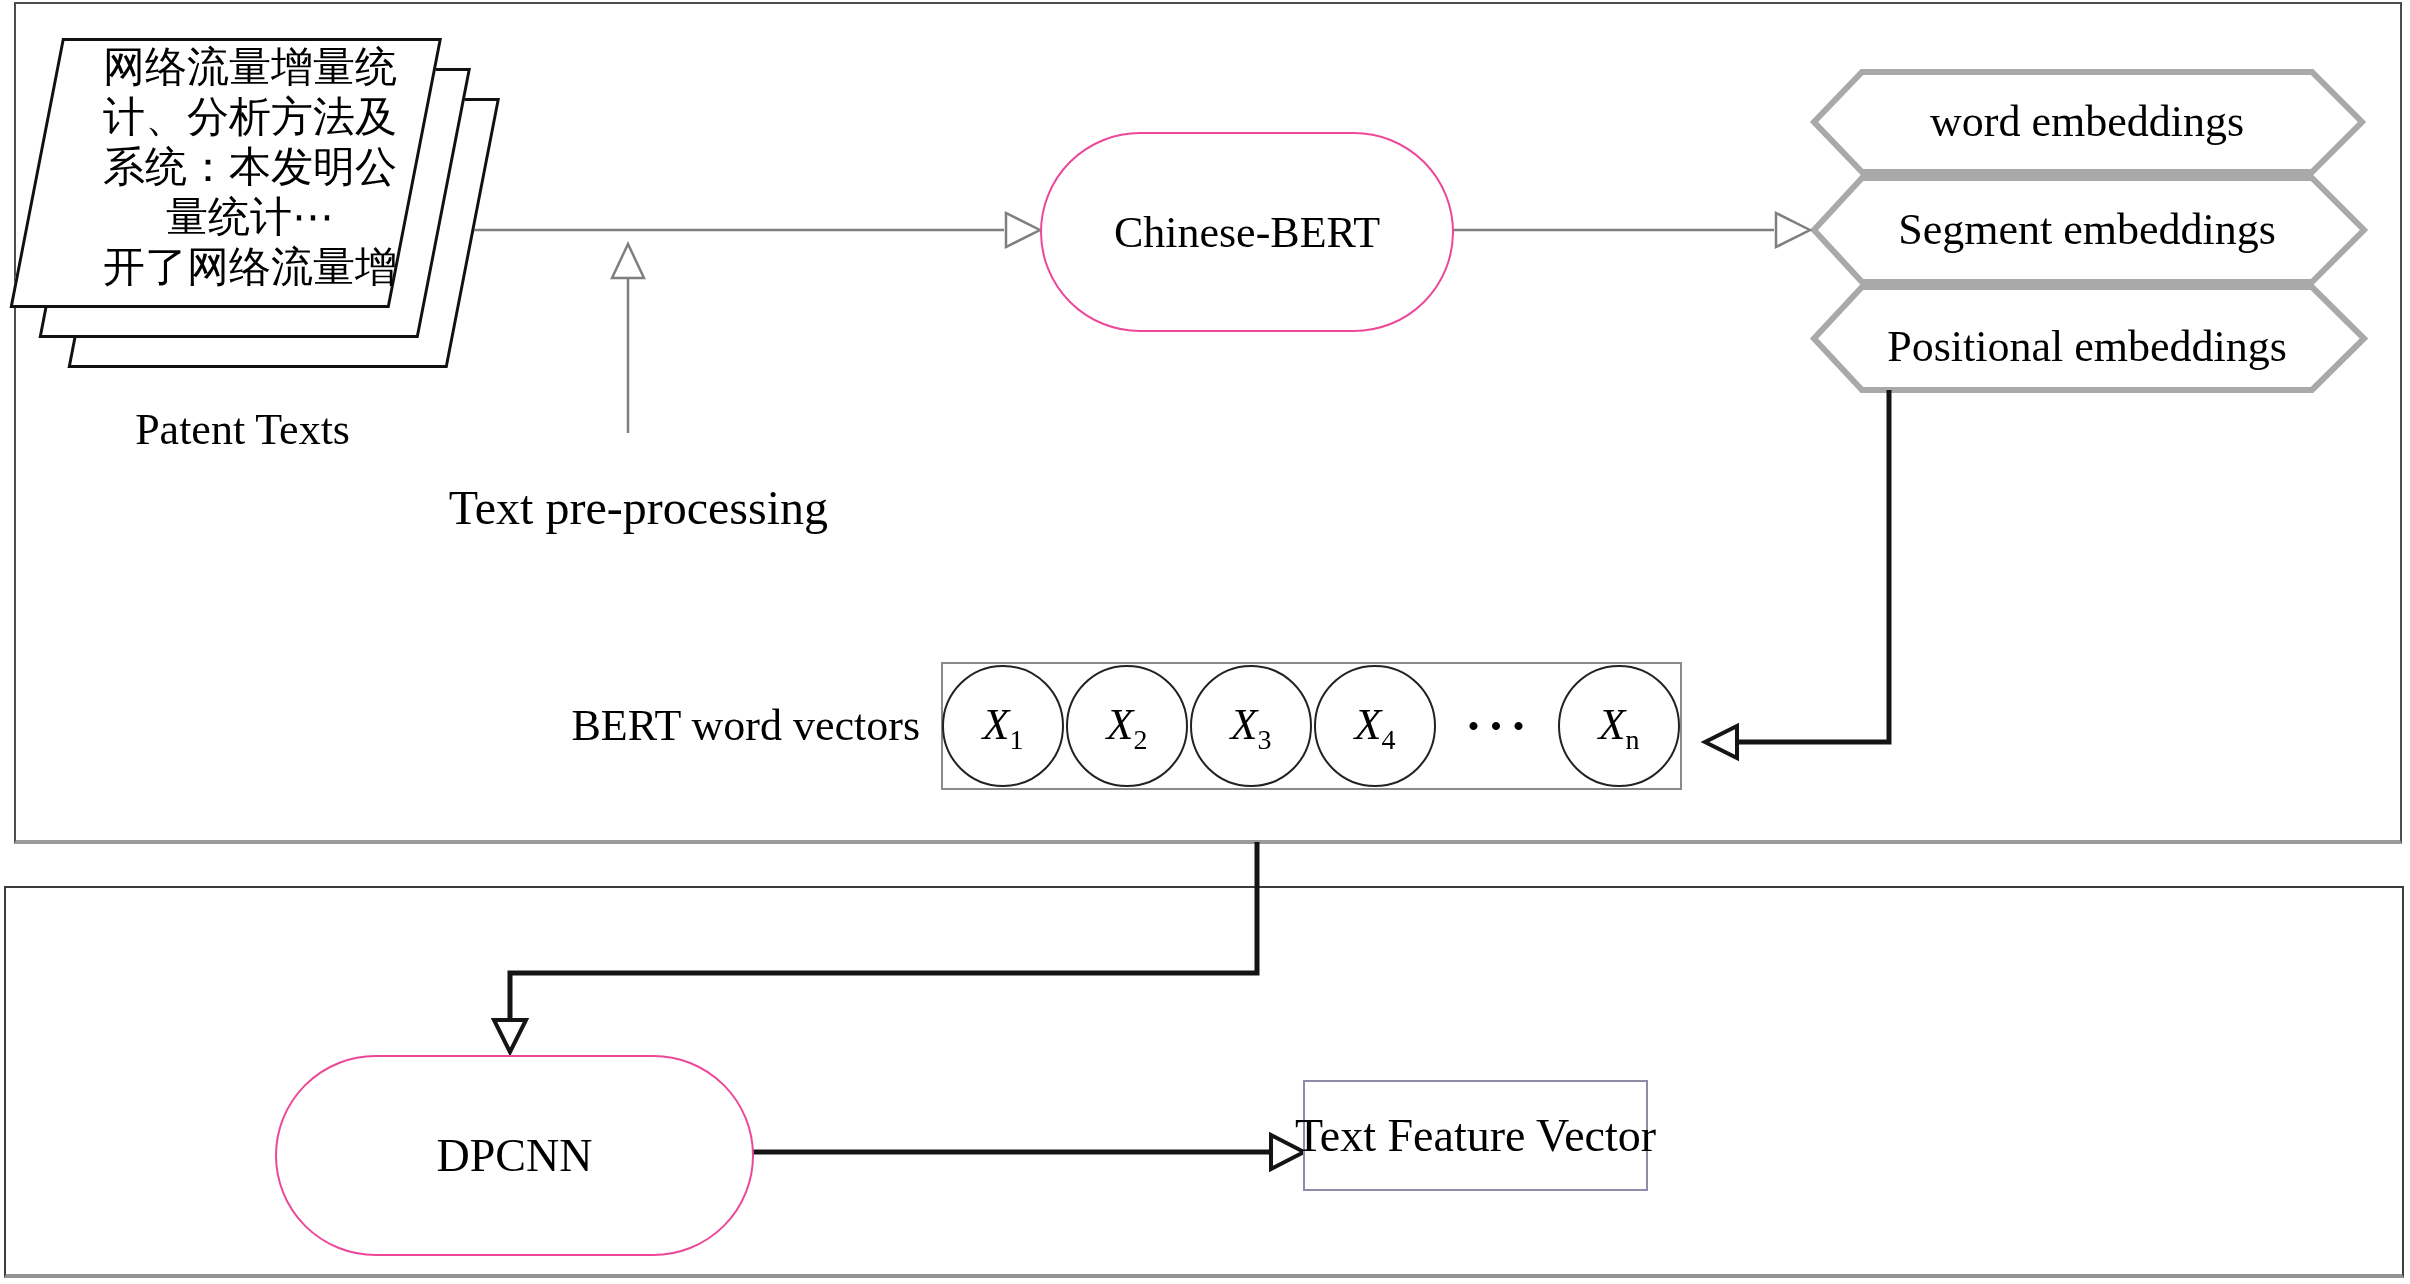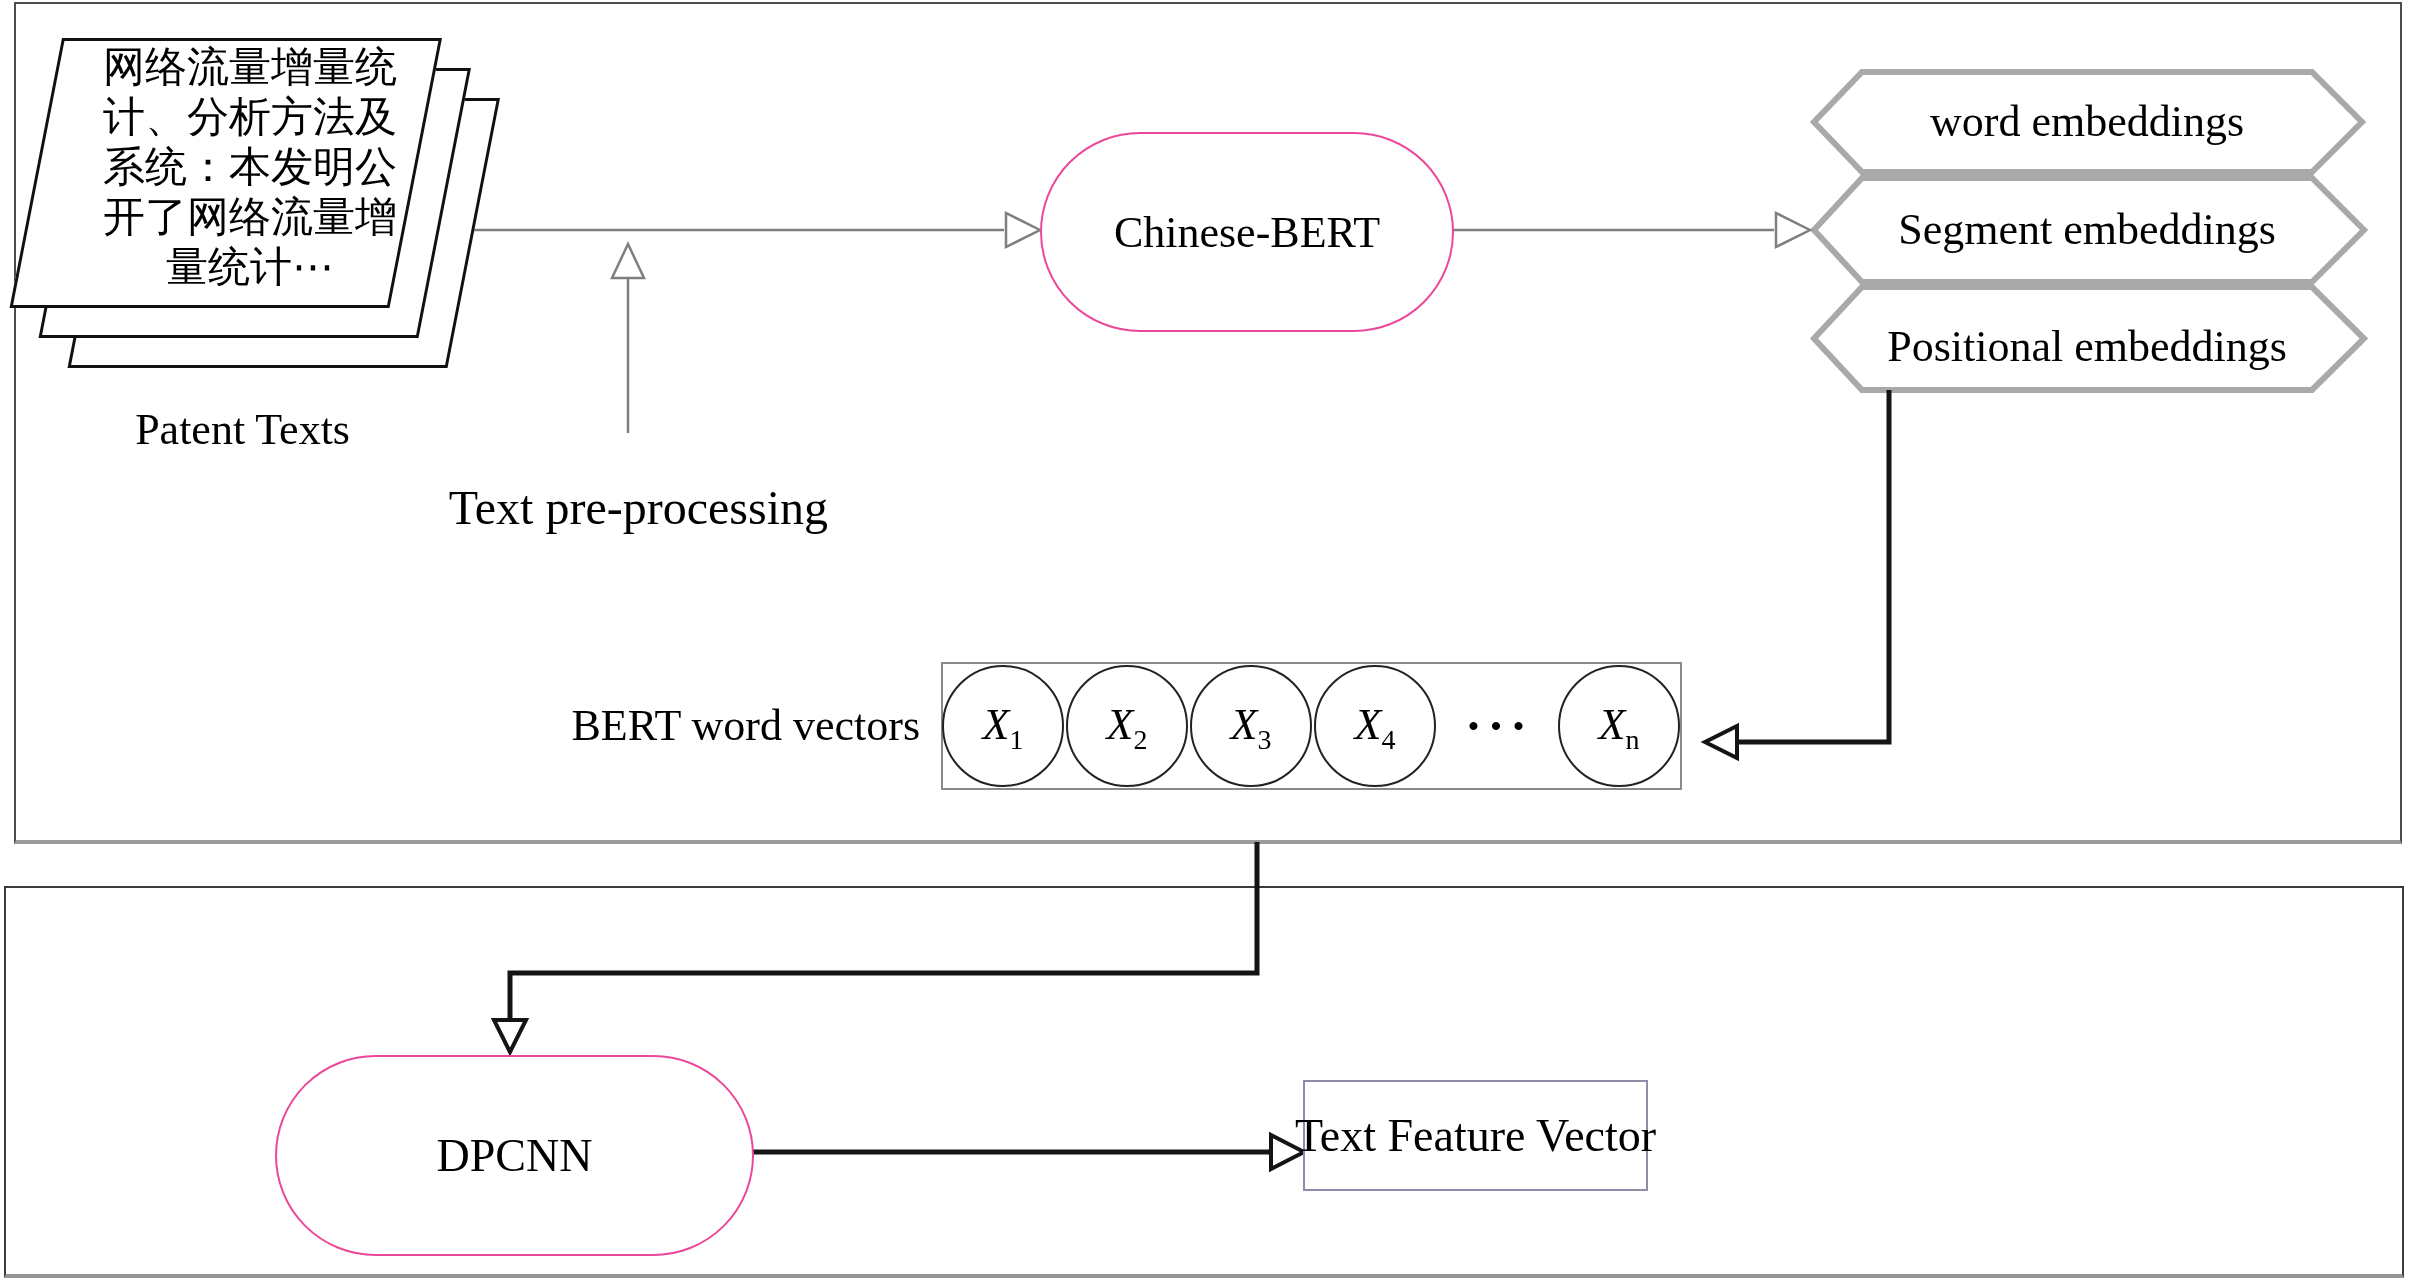--- a/index.html
+++ b/index.html
@@ -95,22 +95,22 @@
     </g>
   </svg>
 
   <div class="sheet s3"></div>
   <div class="sheet s2"></div>
   <div class="sheet s1"></div>
   <div class="doc-text">
     <div>网络流量增量统</div>
     <div>计、分析方法及</div>
     <div>系统：本发明公</div>
+    <div>量统计⋯</div>
     <div>开了网络流量增</div>
-    <div>量统计⋯</div>
   </div>
   <div class="label caption">Patent Texts</div>
 
   <div class="label preproc">Text pre-processing</div>
 
   <div class="stadium bert">
     <span>Chinese-BERT</span>
   </div>
 
   <div class="hexlabel hx1">word embeddings</div>

